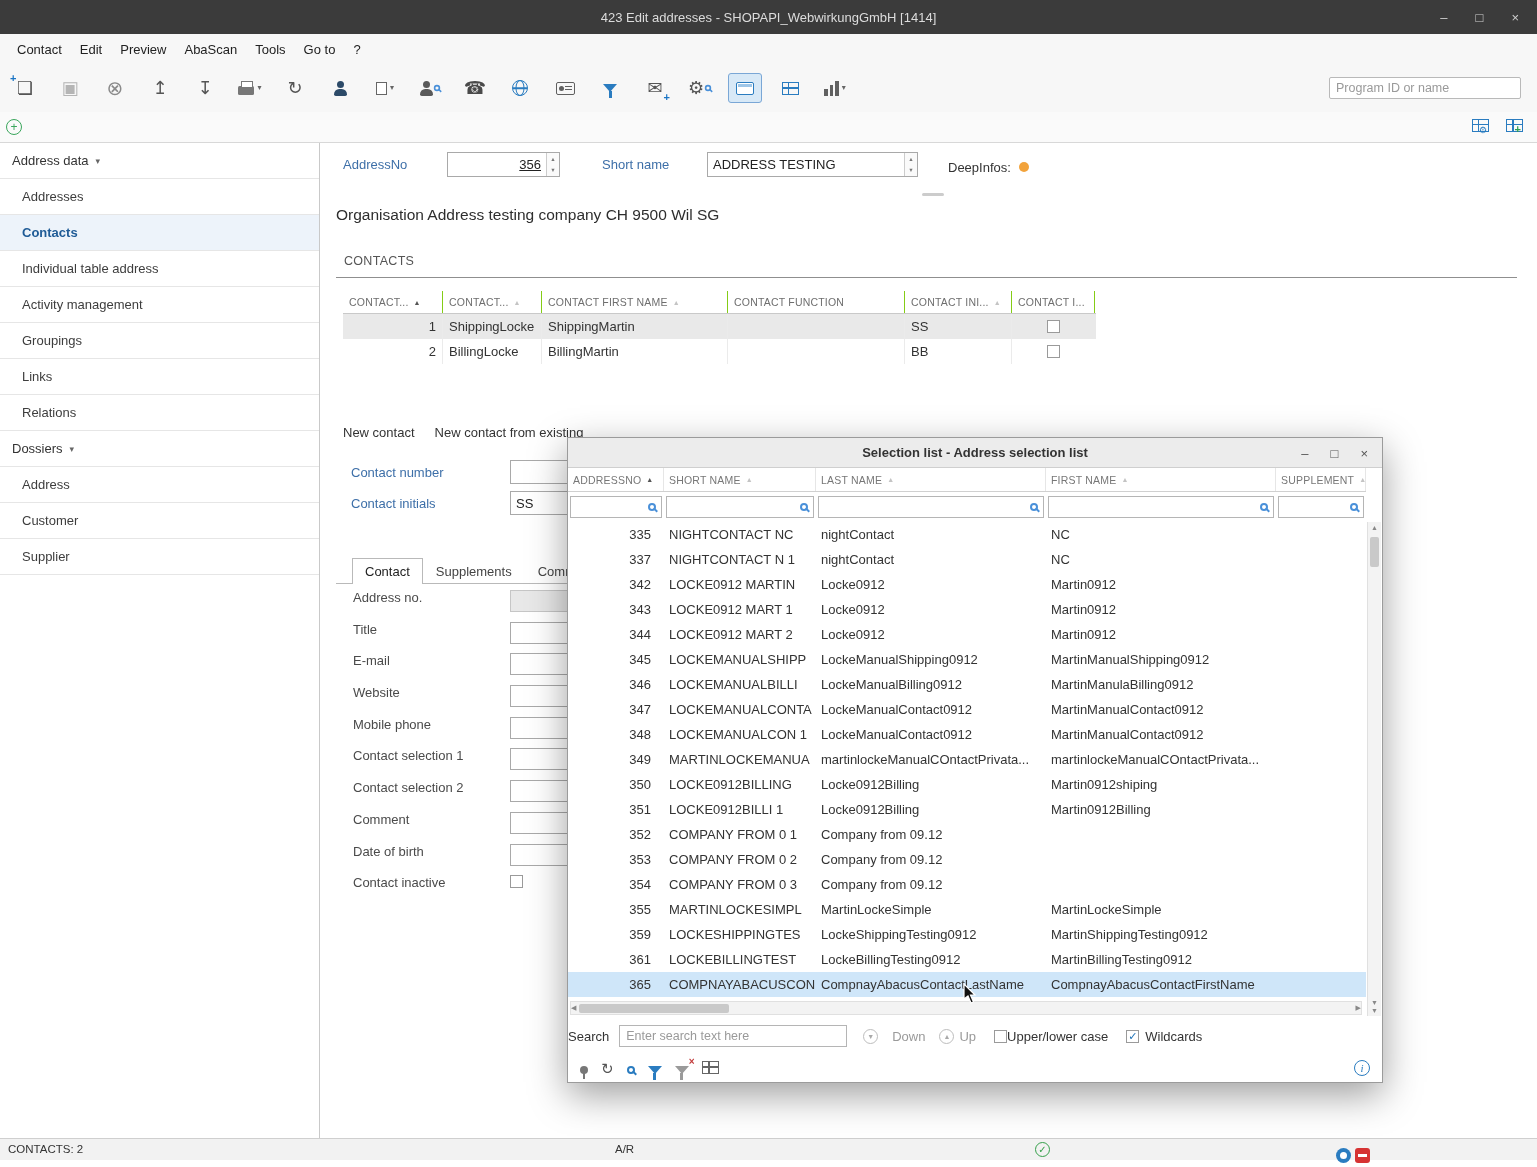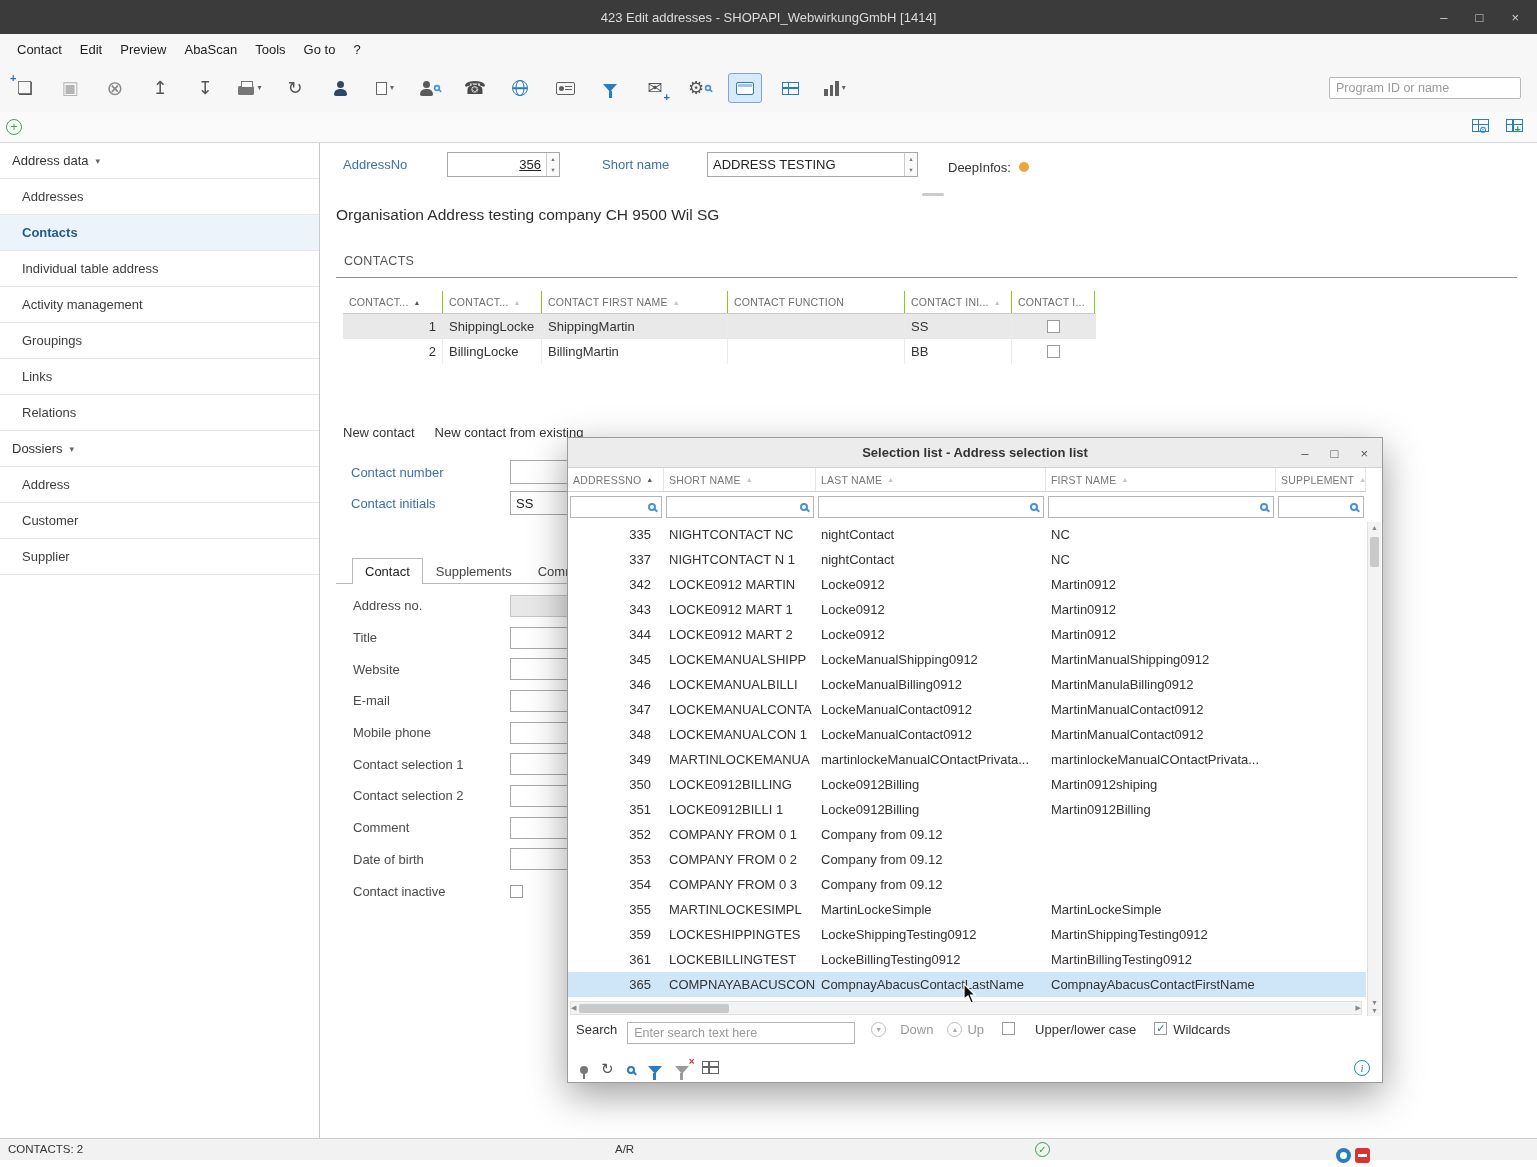--- a/index.html
+++ b/index.html
@@ -102,21 +102,21 @@
 .actions{position:absolute;left:343px;top:425px;display:flex;gap:20px}
 .act{color:#333;cursor:default}
 
 
 .fl-num{position:absolute;left:351px;top:465px}
 .fl-ini{position:absolute;left:351px;top:496px}
 .tabs{position:absolute;left:336px;top:557px;width:562px;height:27px;border-bottom:1px solid #b9b9b9;display:flex;align-items:flex-end;padding-left:16px}
 .tab{padding:5px 12px;color:#444;border:1px solid transparent;border-bottom:none;margin-bottom:-1px;white-space:nowrap}
 .tab.active{background:#fff;border-color:#b9b9b9;color:#222}
 .fields{position:absolute;left:336px;top:590px;width:340px}
-.f-row{height:31.7px;display:flex;align-items:center;padding-left:17px}
+.f-row{height:31.7px;display:flex;align-items:flex-start;padding-left:17px}
 .f-label{width:157px;color:#4a4a4a;flex:none}
 .f-label.blue{color:#3d6fa8}
 .f-input{width:120px;height:22px;border:1px solid #a9a9a9;padding:0 5px;font:13px "Liberation Sans",sans-serif;color:#222;background:#fff}
 .f-input.dis{background:#e8e8e8;border-color:#c6c6c6}
 .f-input.r{text-align:right;padding-right:17px}
 
 
 .dialog{position:absolute;left:567px;top:437px;width:816px;height:646px;background:#fff;border:1px solid #9b9b9b;box-shadow:0 12px 36px rgba(0,0,0,.38);z-index:50}
 .d-title{position:absolute;left:0;top:0;right:0;height:30px;background:#ececec;border-bottom:1px solid #cfcfcf;display:flex;align-items:center;justify-content:center;color:#333;font-weight:bold;font-size:13px}
 .d-ctrl{position:absolute;right:14px;top:0;height:30px;display:flex;align-items:center;gap:22px;color:#555;font-weight:normal;font-size:13px}
@@ -130,21 +130,21 @@
 .d-body{position:absolute;left:0;top:84px;right:16px}
 .d-row{display:flex;height:25px;font-size:13px;color:#333}
 .d-row.sel{background:#cfe6f9}
 .d-cell{line-height:25px;padding-left:5px;overflow:hidden;white-space:nowrap}
 .d-cell.w1{text-align:right;padding-right:13px;padding-left:0}
 .d-hscroll{position:absolute;left:2px;top:563px;right:20px;height:14px;background:#f3f3f3;border:1px solid #e0e0e0;display:flex;align-items:center;font-size:7px;color:#888}
 .d-hthumb{width:150px;height:9px;background:#c9c9c9;border-radius:2px;margin:0 3px}
 .d-vscroll{position:absolute;right:1px;top:84px;width:14px;height:494px;background:#f3f3f3;border-left:1px solid #e0e0e0;font-size:7px;color:#888;text-align:center}
 .d-vthumb{width:9px;height:30px;background:#c9c9c9;border-radius:2px;margin:3px auto}
 .d-varrows{position:absolute;bottom:1px;left:0;right:0;line-height:8px}
-.d-search{position:absolute;left:0;right:16px;top:584px;height:28px;display:flex;padding-left:8px;color:#333}
+.d-search{position:absolute;left:0;right:16px;top:584px;height:28px;display:flex;align-items:center;color:#333}
 .d-sinput{width:228px;height:22px;margin-left:10px;border:1px solid #b5b5b5;padding:0 6px;font:12.5px "Liberation Sans",sans-serif;color:#222}
 .d-sinput::placeholder{color:#9a9a9a}
 .circ{width:15px;height:15px;border:1px solid #bdbdbd;border-radius:50%;display:inline-flex;align-items:center;justify-content:center;font-size:7px;color:#aaa;flex:none}
 .dim{color:#9a9a9a}
 .d-tools{position:absolute;left:0;right:0;top:618px;height:26px;display:flex;align-items:center;gap:13px;padding-left:12px;color:#555}
 .fx{position:relative}
 .fx .x{position:absolute;right:-6px;top:-6px;color:#c23b3b;font-size:10px;font-weight:bold}
 .info{position:absolute;right:12px;top:4px;width:16px;height:16px;border:1.5px solid #2a7cc0;border-radius:50%;color:#2a7cc0;font-size:11px;display:flex;align-items:center;justify-content:center;font-family:"Liberation Serif",serif;font-style:italic}
 
 
@@ -372,25 +372,25 @@
   <div class="fields">
       <div class="f-row">
         <span class="f-label">Address no.</span>
         <span class="iwrap"><input class="f-input dis" disabled="" style=""></span>
       </div>
       <div class="f-row">
         <span class="f-label">Title</span>
         <span class="iwrap"><input class="f-input" style=""></span>
       </div>
       <div class="f-row">
+        <span class="f-label">E-mail</span>
+        <span class="iwrap"><input class="f-input" style=""></span>
+      </div>
+      <div class="f-row">
         <span class="f-label">Website</span>
-        <span class="iwrap"><input class="f-input" style=""></span>
-      </div>
-      <div class="f-row">
-        <span class="f-label">E-mail</span>
         <span class="iwrap"><input class="f-input" style=""></span>
       </div>
       <div class="f-row">
         <span class="f-label">Mobile phone</span>
         <span class="iwrap"><input class="f-input" style=""></span>
       </div>
       <div class="f-row">
         <span class="f-label">Contact selection 1</span>
         <span class="iwrap"><input class="f-input" style=""></span>
       </div>
@@ -596,21 +596,21 @@
       <div class="d-varrows">▼<br>▼</div>
     </div>
     <div class="d-search">
       <span>Search</span>
       <input class="d-sinput" placeholder="Enter search text here" style="">
       <span class="circ" style="margin-left:16px">▼</span>
       <span class="dim" style="margin-left:14px">Down</span>
       <span class="circ" style="margin-left:14px">▲</span>
       <span class="dim" style="margin-left:5px">Up</span>
       <span class="cb" style="margin-left:18px"></span>
-      <span style="margin-left:20px">Upper/lower case</span>
+      <span style="margin-left:0">Upper/lower case</span>
       <span class="cb checked" style="margin-left:18px"></span>
       <span style="margin-left:6px">Wildcards</span>
     </div>
     <div class="d-tools">
       <span><span class="pin"></span></span>
       <span style="font-size:15px">↻</span>
       <span style="color:#2a7cc0"><span class="mag"></span></span>
       <span><span class="funnel blue"></span></span>
       <span class="fx"><span class="funnel" style="color:#9a9a9a"></span><span class="x">×</span></span>
       <span><span class="gridic gray"></span></span>

